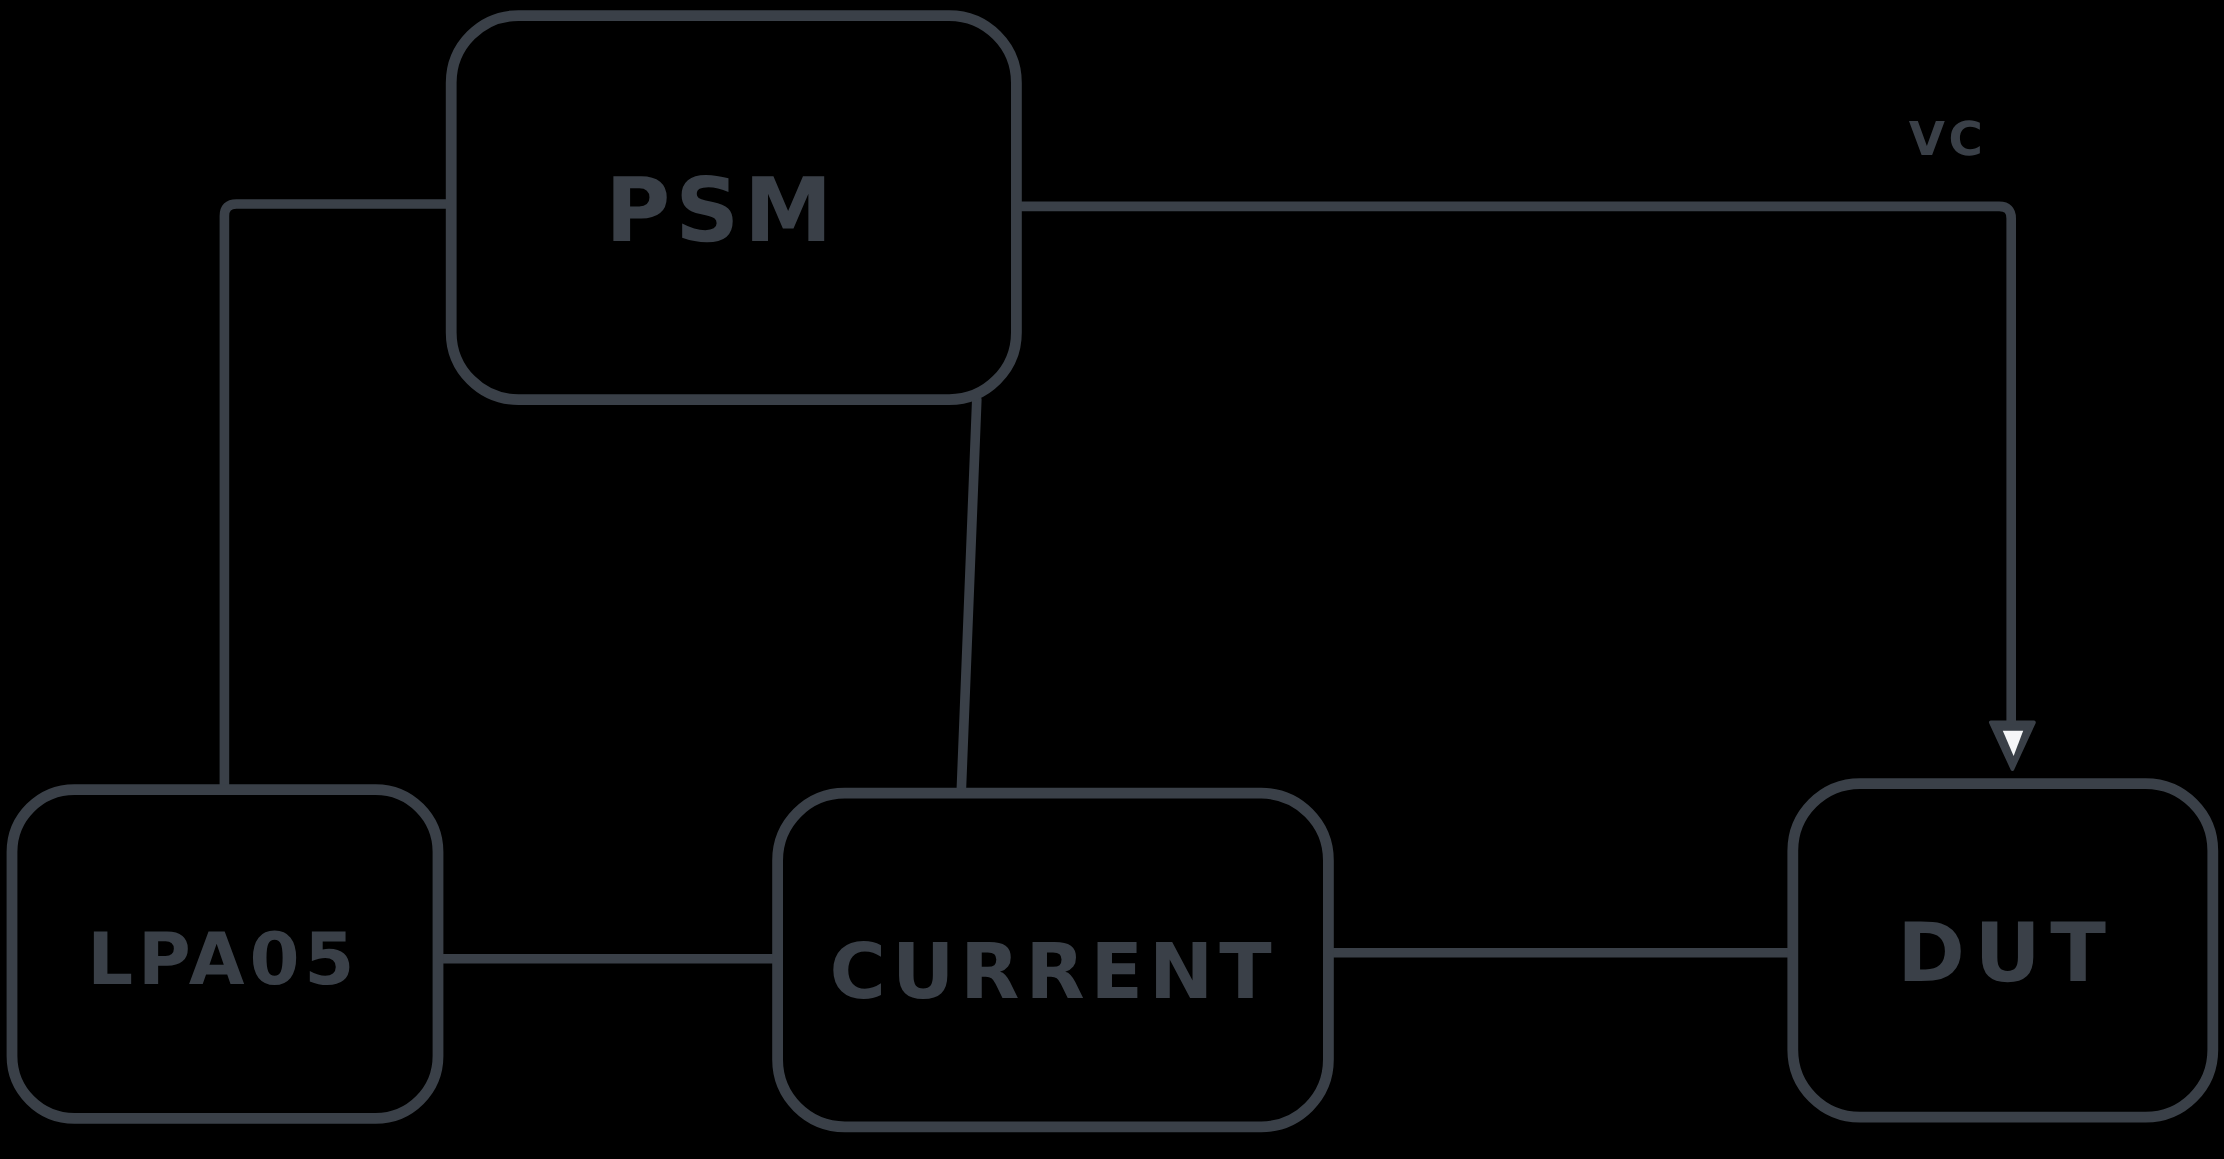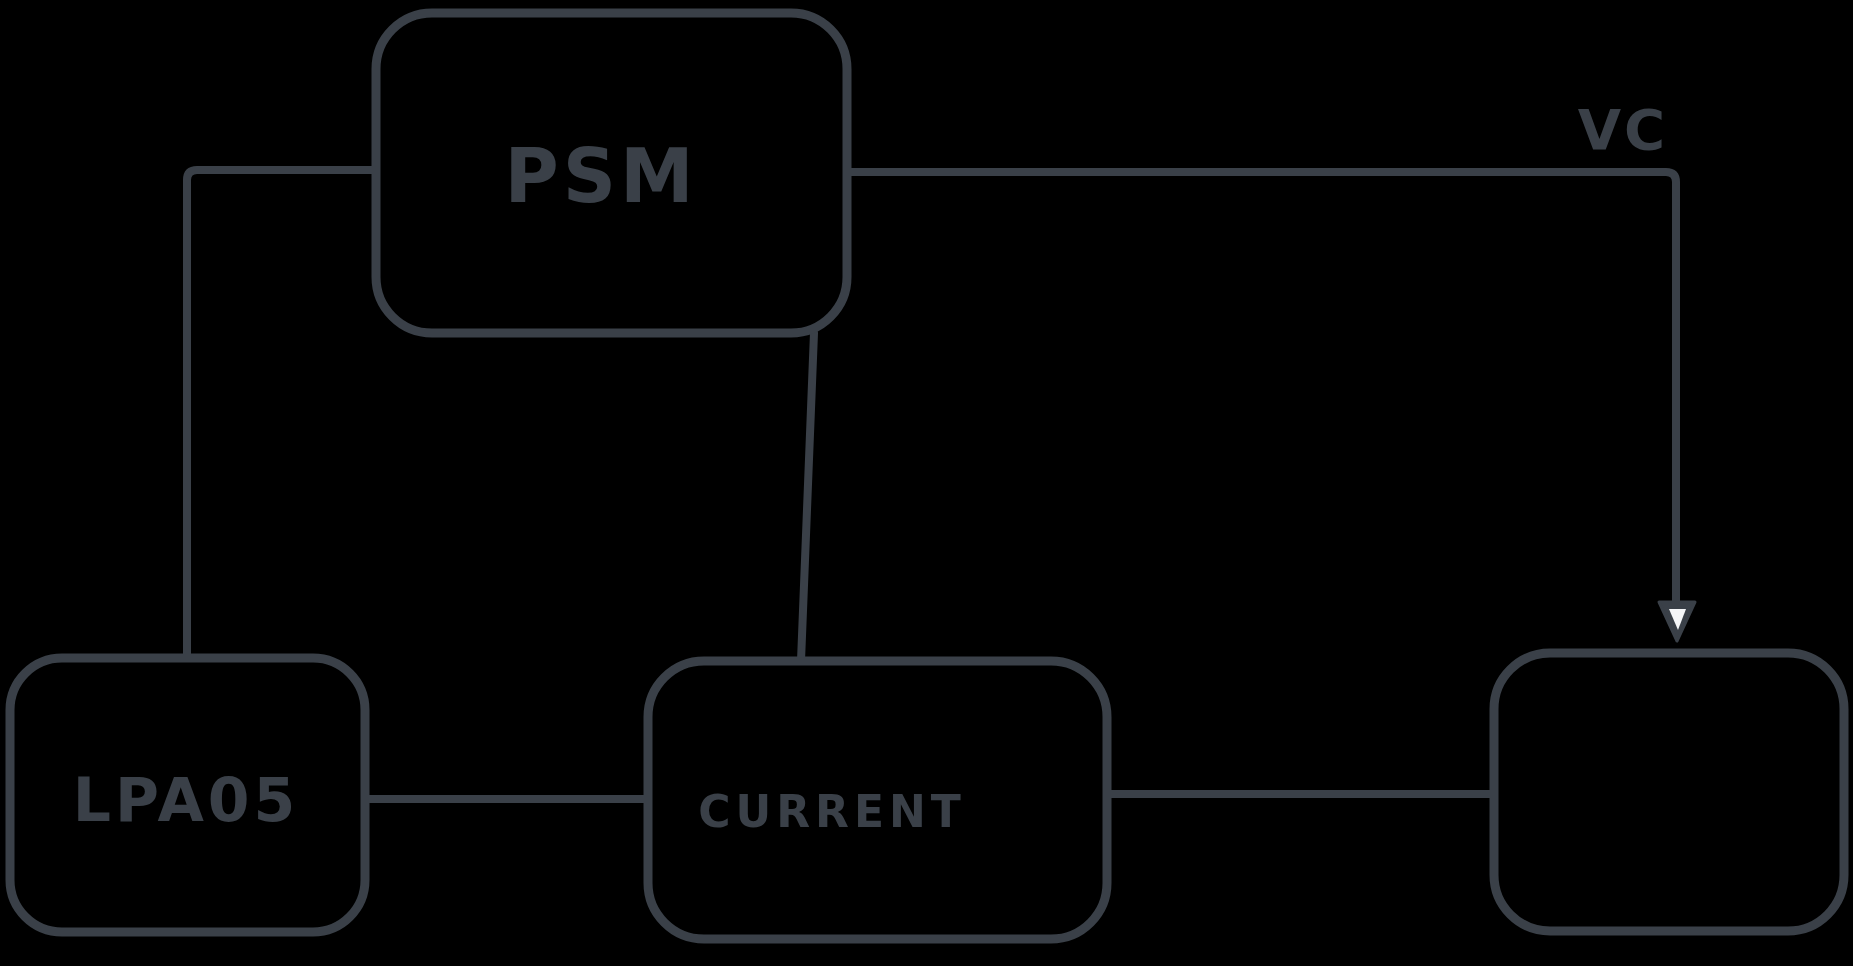--- a/index.html
+++ b/index.html
@@ -47,23 +47,23 @@
     transform: translate(-50%, -50%);
     color: var(--stroke, #3a4048);
     font-weight: bold;
     letter-spacing: 4px;
     white-space: nowrap;
     text-align: center;
     user-select: none;
   }
   .label-psm       { left: 601px; top: 176px; font-size: 74px; }
   .label-lpa05     { left: 186px; top: 800px; font-size: 60px; }
-  .label-cs        { left: 832px; top: 811px; font-size: 44px; line-height: 99px; letter-spacing: 5px; }
+  .label-cs        { left: 878px; top: 811px; font-size: 64px; line-height: 99px; letter-spacing: 5px; }
   .label-dut       { left: 1672px; top: 795px; font-size: 68px; letter-spacing: 8px; }
-  .label-vc        { left: 1623px; top: 117px; font-size: 56px; letter-spacing: 3px; margin-top: 12px; }
+  .label-vc        { left: 1623px; top: 117px; font-size: 39px; letter-spacing: 3px; }
 </style>
 </head>
 <body>
 
 <div class="stage">
 
   <svg width="1853" height="966" viewBox="0 0 1853 966">
 
     <g>
 
@@ -87,16 +87,17 @@
       <rect class="node-rect" x="1494" y="653" width="350" height="278" rx="56" ry="56"></rect>
     </g>
   </svg>
 
   <div class="label label-psm">PSM</div>
 
   <div class="label label-lpa05">LPA05</div>
 
   <div class="label label-cs"><span>CURRENT</span><br></div>
 
+  <div class="label label-dut">DUT</div>
 
   <div class="label label-vc">VC</div>
 
 </div>
 
 </body></html>

